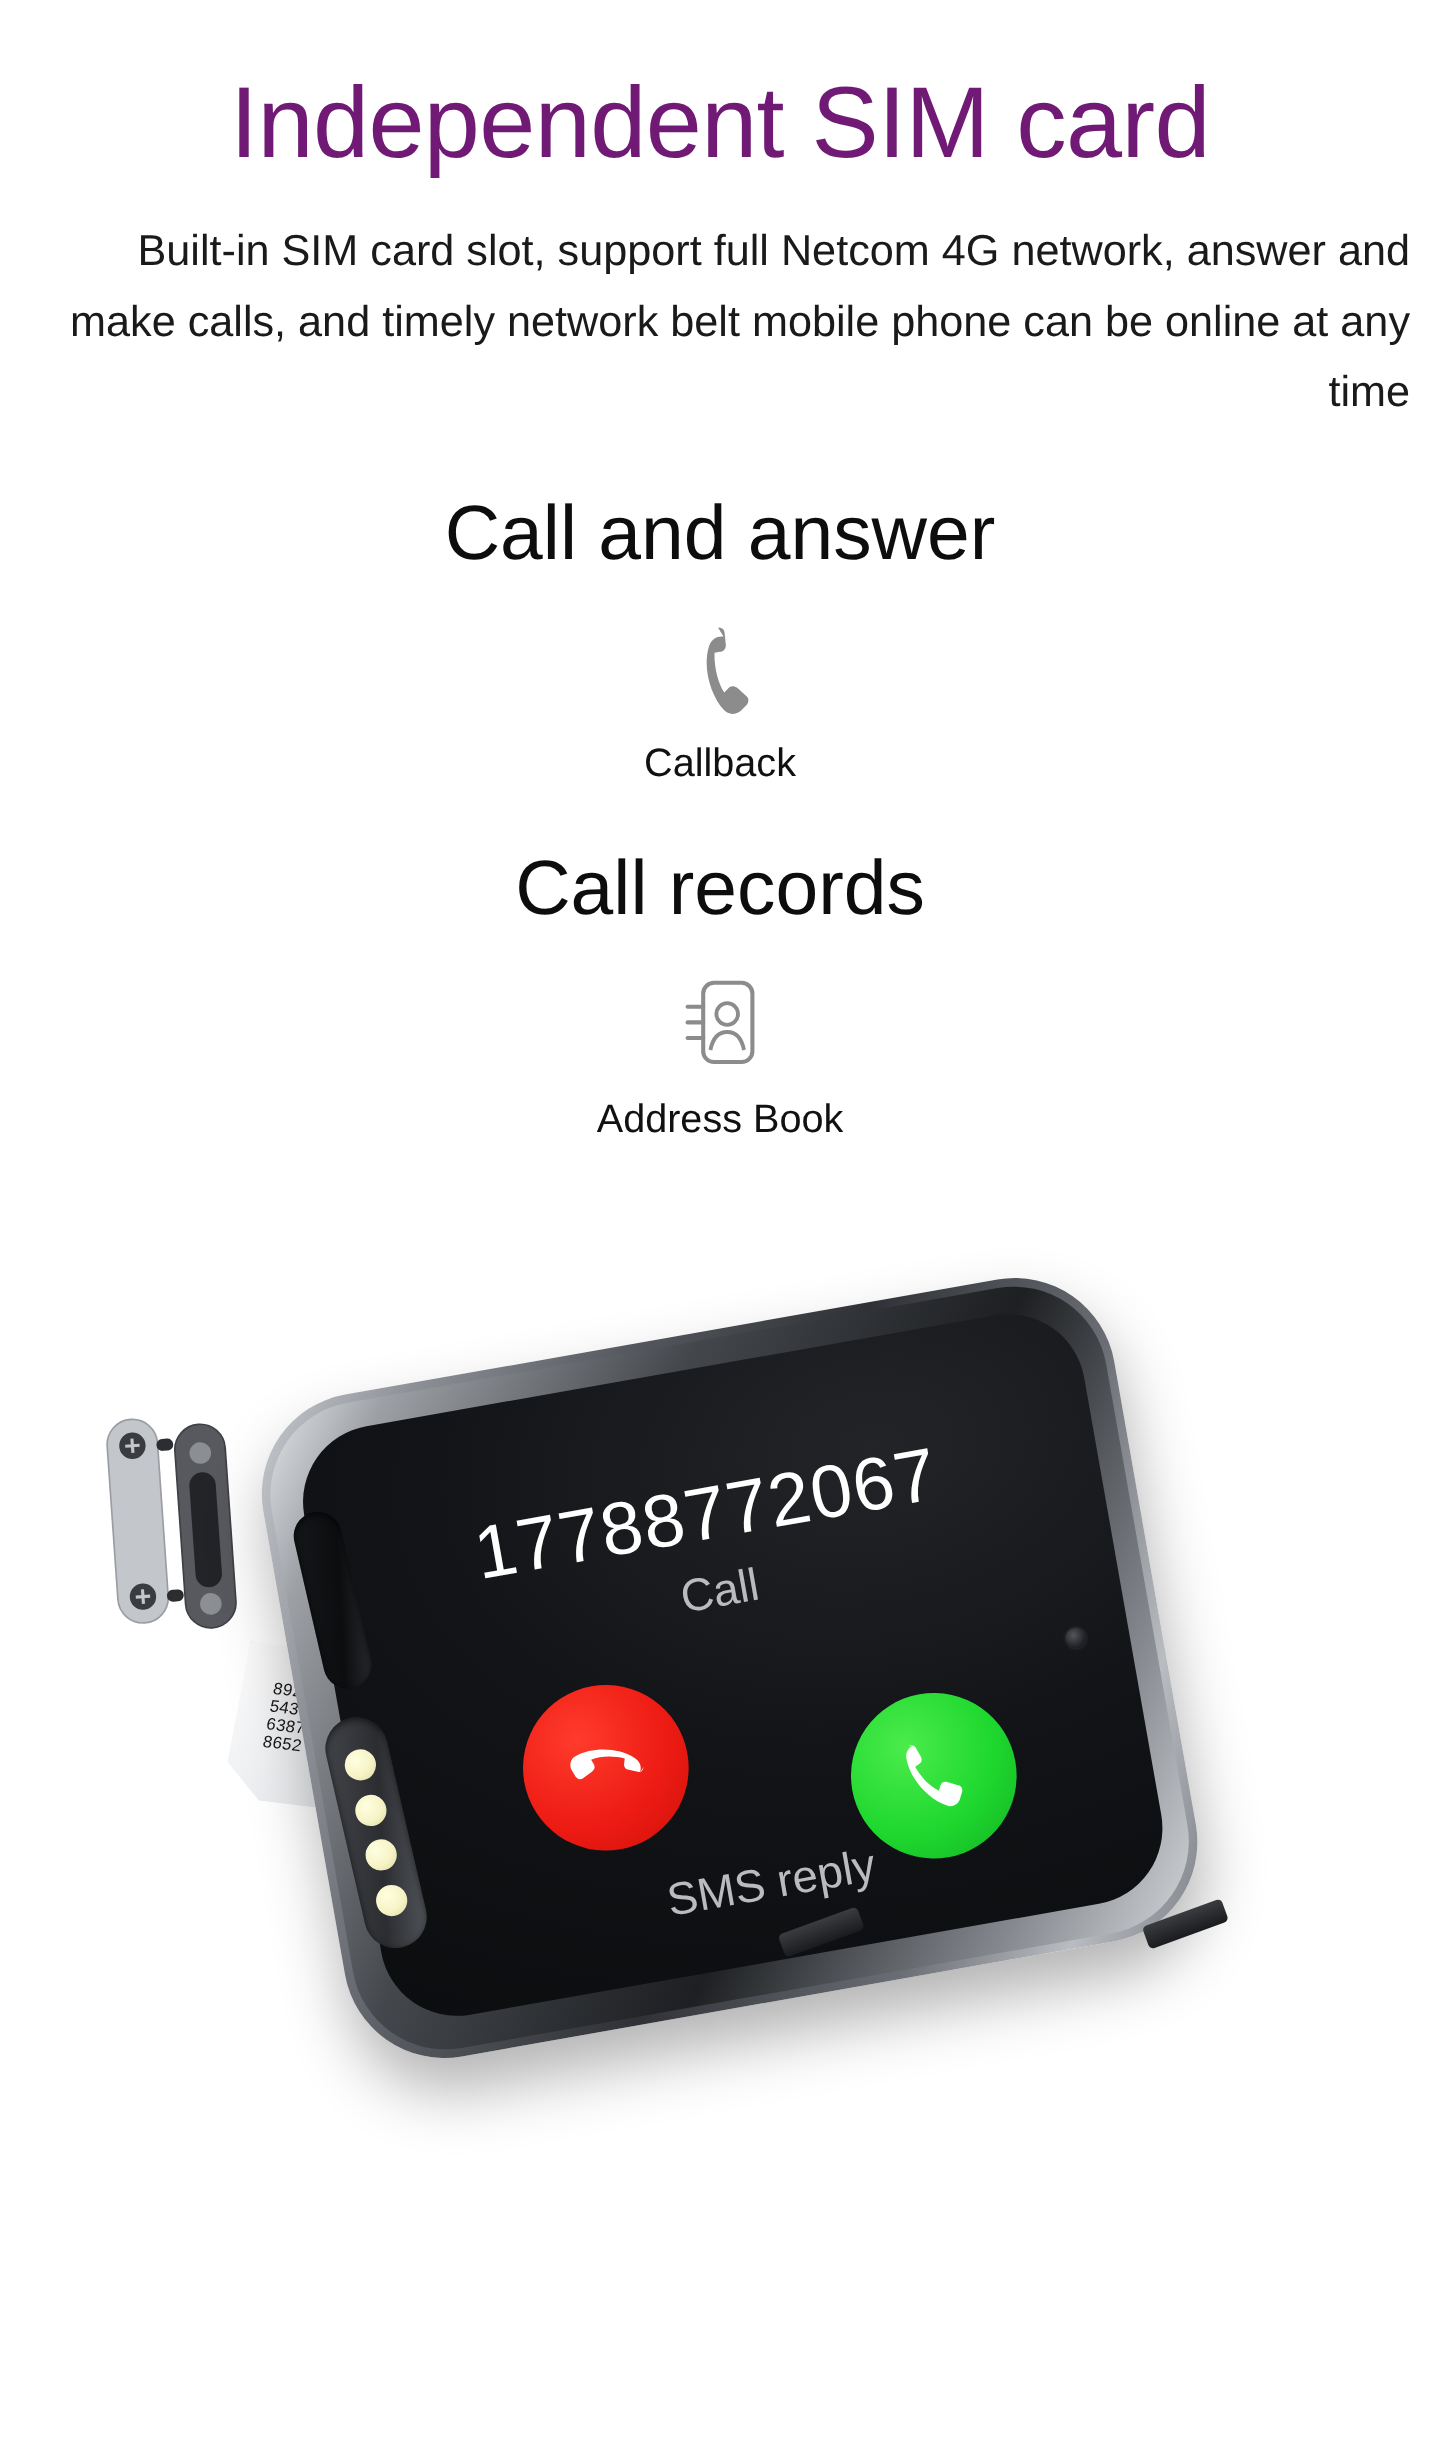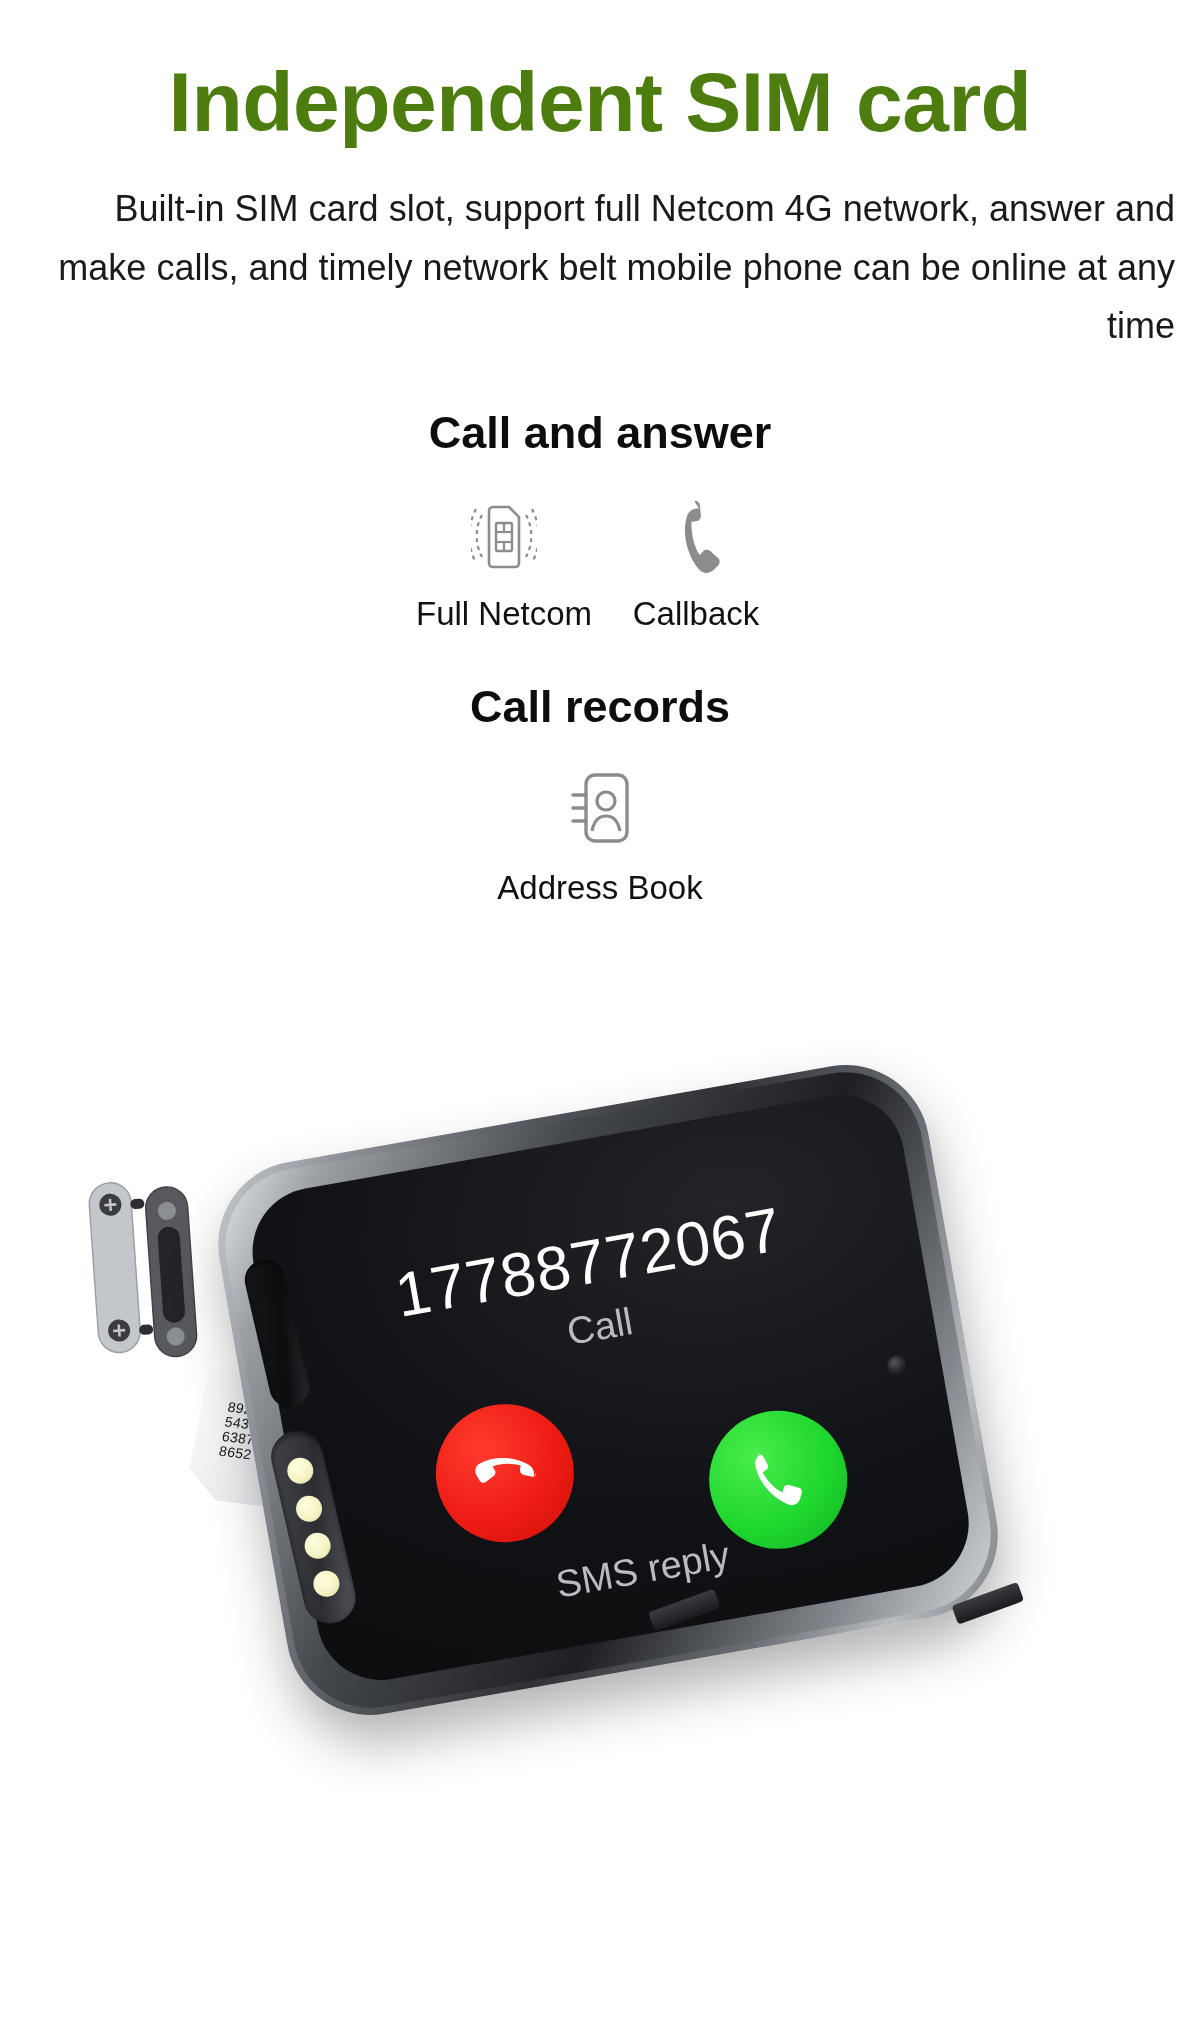--- a/index.html
+++ b/index.html
@@ -13,42 +13,42 @@
     overflow: hidden;
     font-family: "Liberation Sans", sans-serif;
     color: #111111;
     position: relative;
   }
 
   
   .page-title {
     text-align: center;
     font-size: 84px;
-    font-weight: bold;
+    font-weight: normal;
     letter-spacing: -0.5px;
     margin: 0;
     padding-top: 58px;
     line-height: 1.05;
-    color: #4d7c0f;
+    color: #701a75;
   }
   .page-subtitle {
     margin: 0;
     padding-top: 34px;
     text-align: right;
     font-size: 36px;
     line-height: 1.62;
     color: #1a1a1a;
     width: 1150px;
     margin-left: auto;
     margin-right: auto;
   }
   .section-heading {
     text-align: center;
-    font-size: 45px;
-    font-weight: bold;
+    font-size: 64px;
+    font-weight: normal;
     color: #0d0d0d;
     margin: 0;
   }
   #sec-call-answer-heading { padding-top: 52px; }
   #sec-call-records-heading { padding-top: 48px; }
 
   
   .feature-row {
     display: flex;
     justify-content: center;
@@ -261,37 +261,20 @@
 </head>
 <body>
 
 <h1 class="page-title">Independent SIM card</h1>
 <p class="page-subtitle">Built-in SIM card slot, support full Netcom 4G network, answer and make calls, and timely network belt mobile phone can be online at any time</p>
 
 <h2 id="sec-call-answer-heading" class="section-heading">Call and answer</h2>
 
 <div class="feature-row five">
 
-  <div class="feature">
-    <div class="feature-icon">
-      <svg width="66" height="74" viewBox="0 0 66 74">
-        <path class="icon-stroke" stroke-width="2.6" d="M22 8h16l10 10v46a4 4 0 0 1-4 4H22a4 4 0 0 1-4-4V12a4 4 0 0 1 4-4z"></path>
-        <rect class="icon-stroke" stroke-width="2.4" x="25" y="24" width="16" height="28" rx="2"></rect>
-        <line class="icon-stroke" stroke-width="2.2" x1="25" y1="33" x2="41" y2="33"></line>
-        <line class="icon-stroke" stroke-width="2.2" x1="25" y1="43" x2="41" y2="43"></line>
-        <line class="icon-stroke" stroke-width="2.2" x1="33" y1="24" x2="33" y2="33"></line>
-        <line class="icon-stroke" stroke-width="2.2" x1="33" y1="43" x2="33" y2="52"></line>
-        <path class="icon-stroke" stroke-width="2.2" stroke-dasharray="4 4" d="M11 16a44 44 0 0 0 0 42"></path>
-        <path class="icon-stroke" stroke-width="2.2" stroke-dasharray="4 4" d="M5 10a58 58 0 0 0 0 54"></path>
-        <path class="icon-stroke" stroke-width="2.2" stroke-dasharray="4 4" d="M55 16a44 44 0 0 1 0 42"></path>
-        <path class="icon-stroke" stroke-width="2.2" stroke-dasharray="4 4" d="M61 10a58 58 0 0 1 0 54"></path>
-      </svg>
-    </div>
-    <div class="feature-label">Full Netcom</div>
-  </div>
 
 
 
 
   <div class="feature">
     <div class="feature-icon">
       <svg width="64" height="72" viewBox="0 0 64 72">
         <g transform="rotate(18 32 36)">
           <path class="icon-gray" d="M20 6c-5 1-9 5-9 11 0 19 14 39 28 47 5 3 11 1 14-4l3-6c1-3 0-6-3-7l-9-4c-3-1-6 0-7 3l-2 4C28 45 20 32 17 21l4-2c3-1 4-4 3-7l-4-9c-1-3-4-4-7-3z" transform="translate(6,2)"></path>
         </g>

